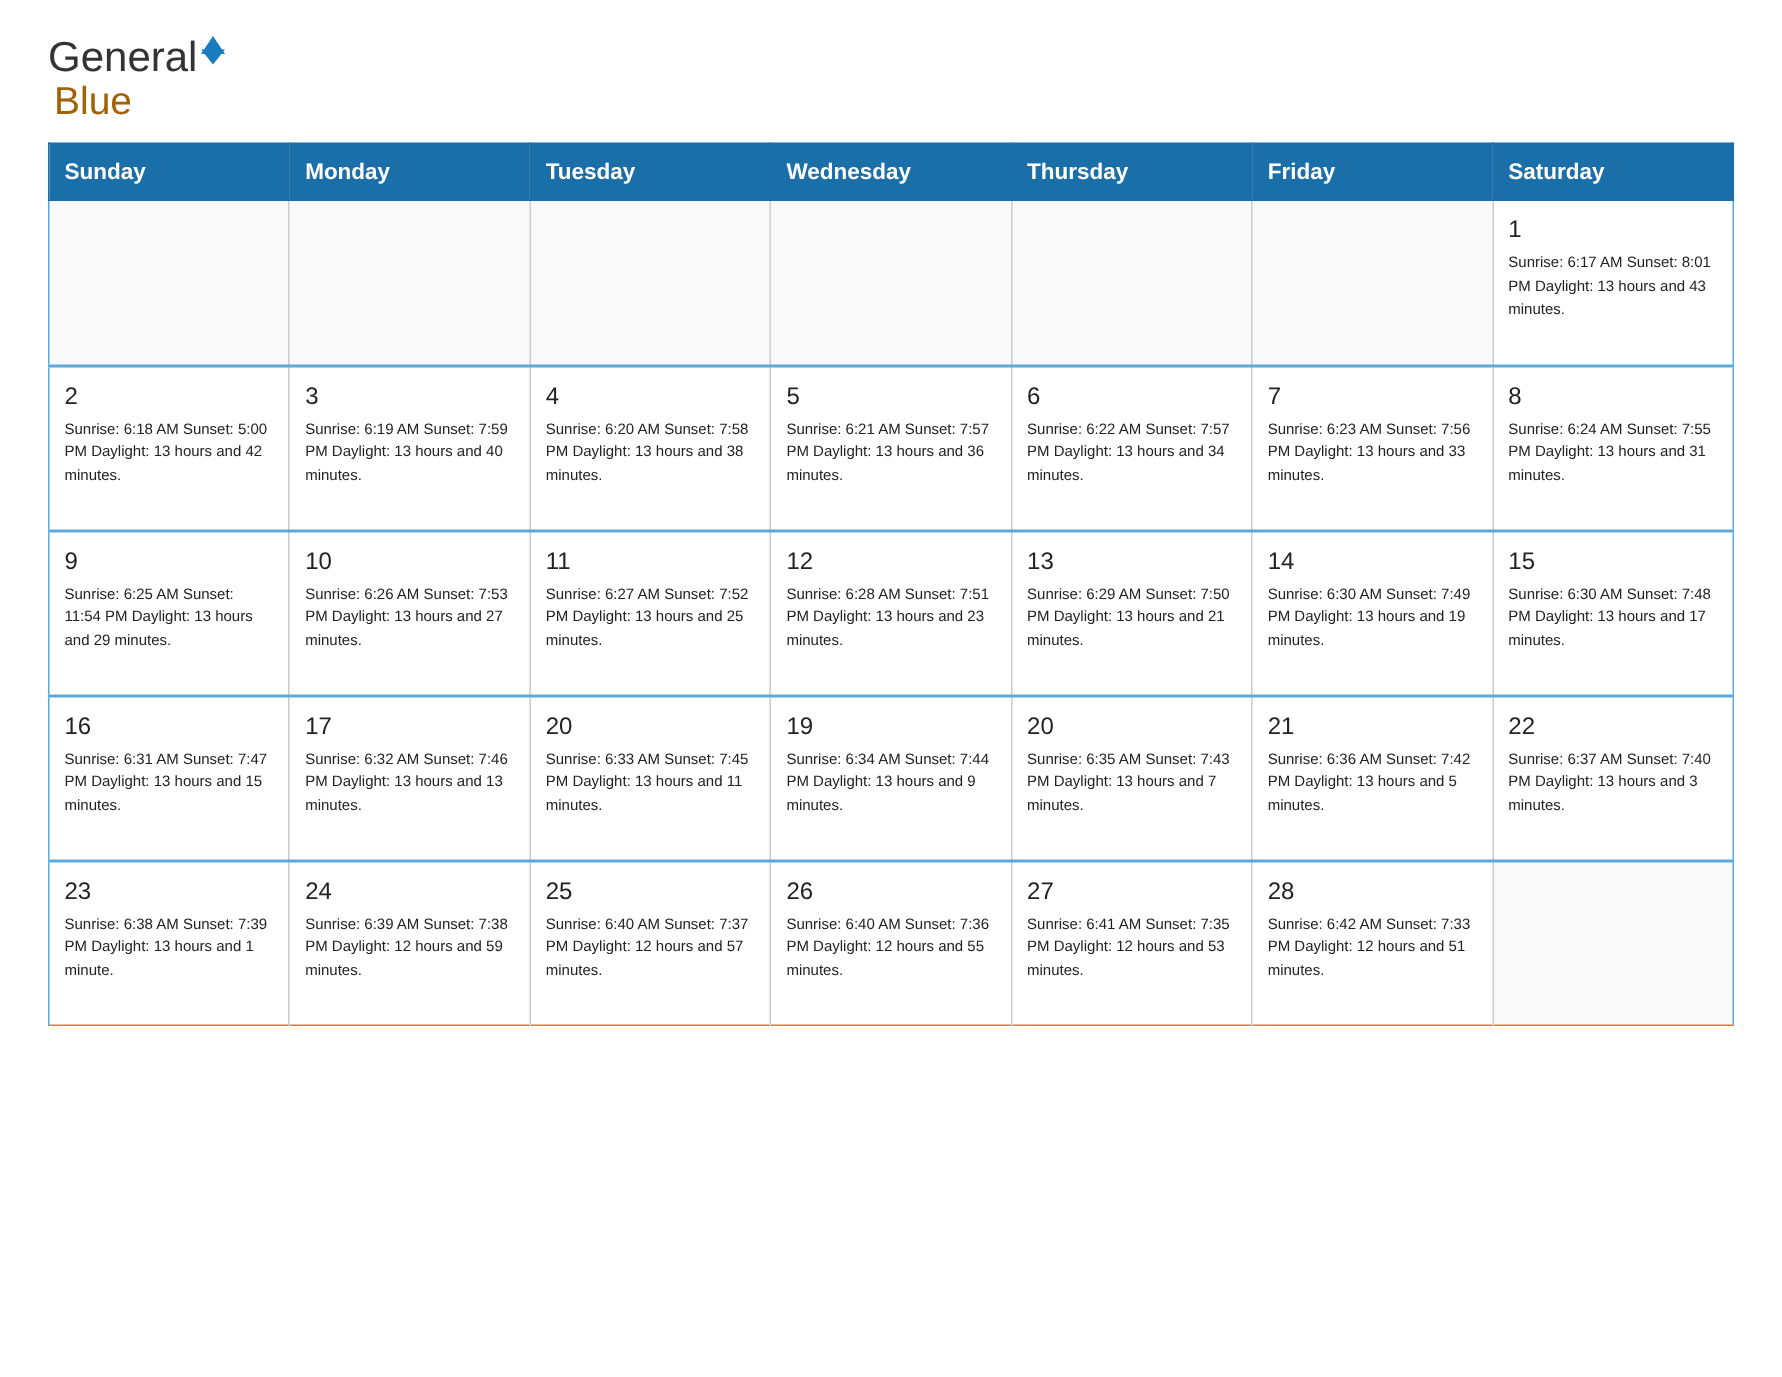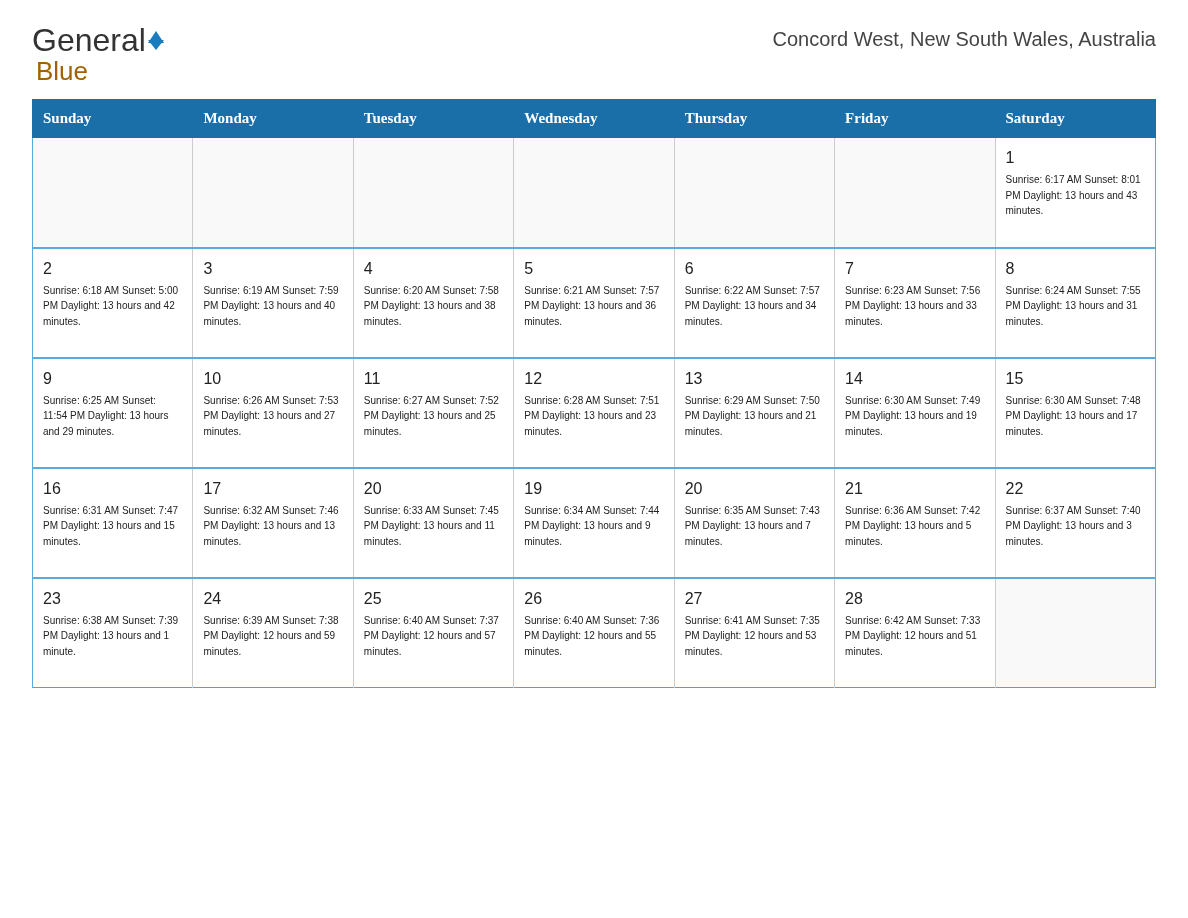--- a/index.html
+++ b/index.html
@@ -16,22 +16,21 @@
       align-items: flex-start;
       margin-bottom: 8px;
     }
     .logo-area {
       display: flex;
       flex-direction: column;
       align-items: flex-start;
     }
     .logo-text {
       display: flex;
-      align-items: center;
-      font-size: 32px;
+      font-size: 28px;
       font-weight: 400;
       color: #333;
       line-height: 1;
     }
     .logo-general { color: #333; }
     .logo-blue {
       color: #a16207;
       font-size: 26px;
     }
     .title-area {
@@ -50,21 +49,20 @@
       margin-top: 4px;
     }
     .calendar {
       width: 100%;
       border-collapse: collapse;
       margin-top: 12px;
       font-size: 13px;
     }
     .calendar thead tr {
       background: #1a6fa8;
-      font-family: Liberation Serif, serif;
     }
     .calendar thead th {
       color: #fff;
       font-weight: 600;
       font-size: 15px;
       padding: 10px 10px;
       text-align: left;
       border: 1px solid #1a6fa8;
     }
     .calendar tbody tr {
@@ -128,21 +126,20 @@
       <span class="logo-icon">
         <div class="triangle-top"></div>
         <div class="triangle-bot"></div>
       </span>
     </div>
     <div style="margin-left:4px;">
       <span class="logo-blue">Blue</span>
     </div>
   </div>
   <div class="title-area">
-    <div class="location-title">Concord West, New South Wales, Australia</div>
   </div>
 </div>
 
 <table class="calendar">
   <thead>
     <tr>
       <th>Sunday</th>
       <th>Monday</th>
       <th>Tuesday</th>
       <th>Wednesday</th>

